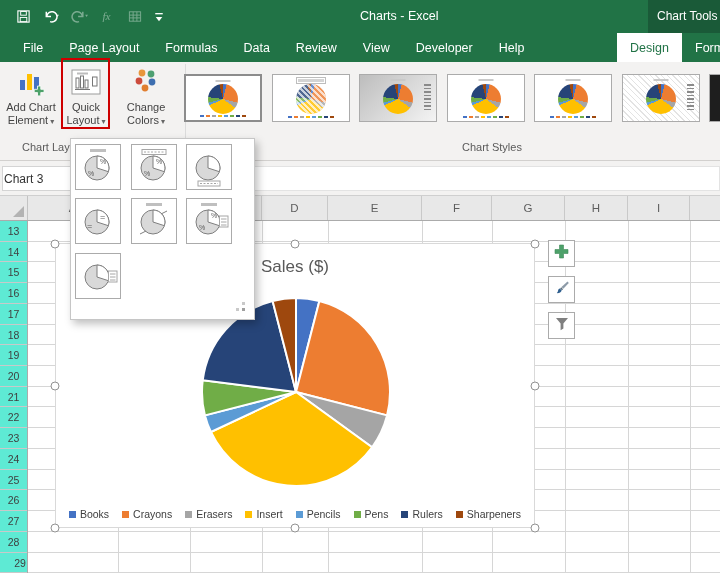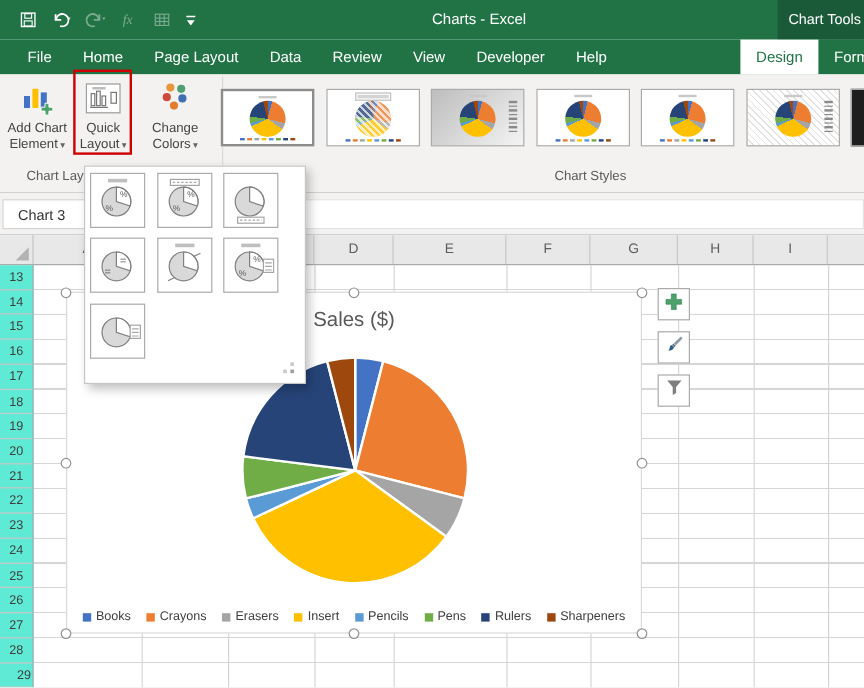--- a/index.html
+++ b/index.html
@@ -53,21 +53,21 @@
           border:1px solid #C6C6C6;box-shadow:3px 4px 8px rgba(0,0,0,.25);z-index:10;box-sizing:border-box}
   .qlcell{position:absolute;width:46px;height:46px;border:1px solid #ABABAB;background:#fff;
           box-sizing:border-box;display:flex;align-items:center;justify-content:center}
   .rsz{position:absolute;right:9px;bottom:8px;width:3px;height:3px;background:#9F9F9F;
        box-shadow:-6px 0 0 #C9C9C9,0 -6px 0 #C9C9C9}
   
   .fstrip{position:absolute;left:0;top:161px;width:720px;height:35px;background:#F3F2F1;
           border-bottom:1px solid #CFCFCF;box-sizing:border-box}
   .namebox{position:absolute;left:2px;top:166px;width:72px;height:25px;background:#fff;
            border:1px solid #D4D4D4;box-sizing:border-box;font-size:12px;color:#333;
-           display:flex;align-items:center;padding-left:12px}
+           display:flex;align-items:center;padding-left:1px}
   .fbar{position:absolute;left:100px;top:166px;width:620px;height:25px;background:#fff;
         border:1px solid #E3E3E3;box-sizing:border-box}
   
   .sheet{position:absolute;left:0;top:196px;width:720px;height:377px;background:#fff}
   .colheads{position:absolute;left:0;top:0;width:720px;height:25px;background:#E8E8E8;
             border-bottom:1px solid #ABABAB;box-sizing:border-box}
   .corner{position:absolute;left:0;top:0;width:28px;height:24px;border-right:1px solid #C3C3C3;box-sizing:border-box}
   .corner:after{content:"";position:absolute;right:3px;bottom:3px;border-style:solid;
                 border-width:0 0 11px 11px;border-color:transparent transparent #B3B3B3 transparent}
   .chcell{position:absolute;top:0;height:24px;line-height:24px;text-align:center;font-size:11.5px;
@@ -138,22 +138,22 @@
           <path d="M1.5 8.5 l7 0 l-3.5 4.5 z" fill="#fff"></path>
         </svg>
       </span>
   </div>
   <div class="apptitle">Charts - Excel</div>
   <div class="ctxgroup">Chart Tools</div>
 </div>
 
 <div class="tabbar">
     <div class="tab">File</div>
-    <div class="tab">Home</div>
     <div class="tab">Page Layout</div>
+    <div class="tab">Formulas</div>
     <div class="tab">Data</div>
     <div class="tab">Review</div>
     <div class="tab">View</div>
     <div class="tab">Developer</div>
     <div class="tab">Help</div>
     <div class="tab active push">Design</div>
     <div class="tab clipped">Format</div>
   </div>
 
 <div class="ribbon"></div>

